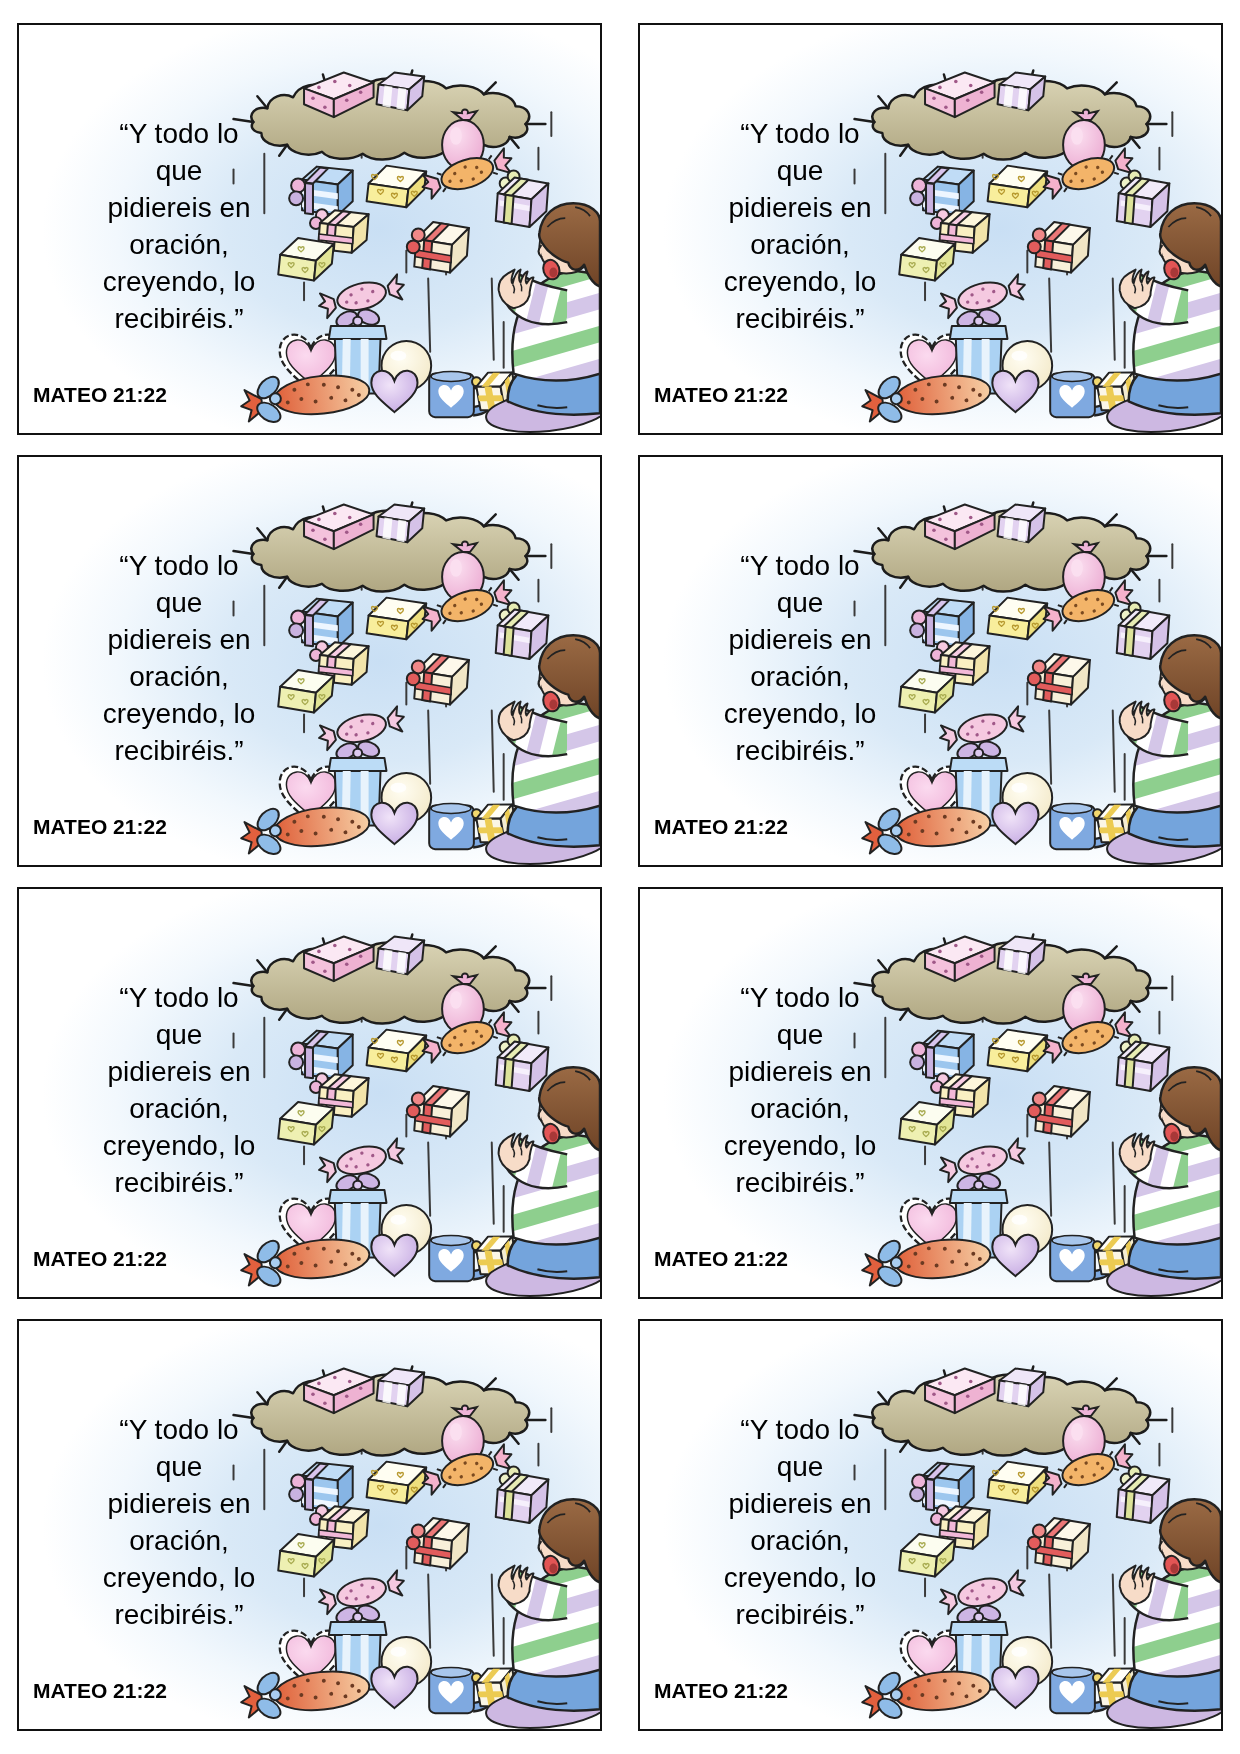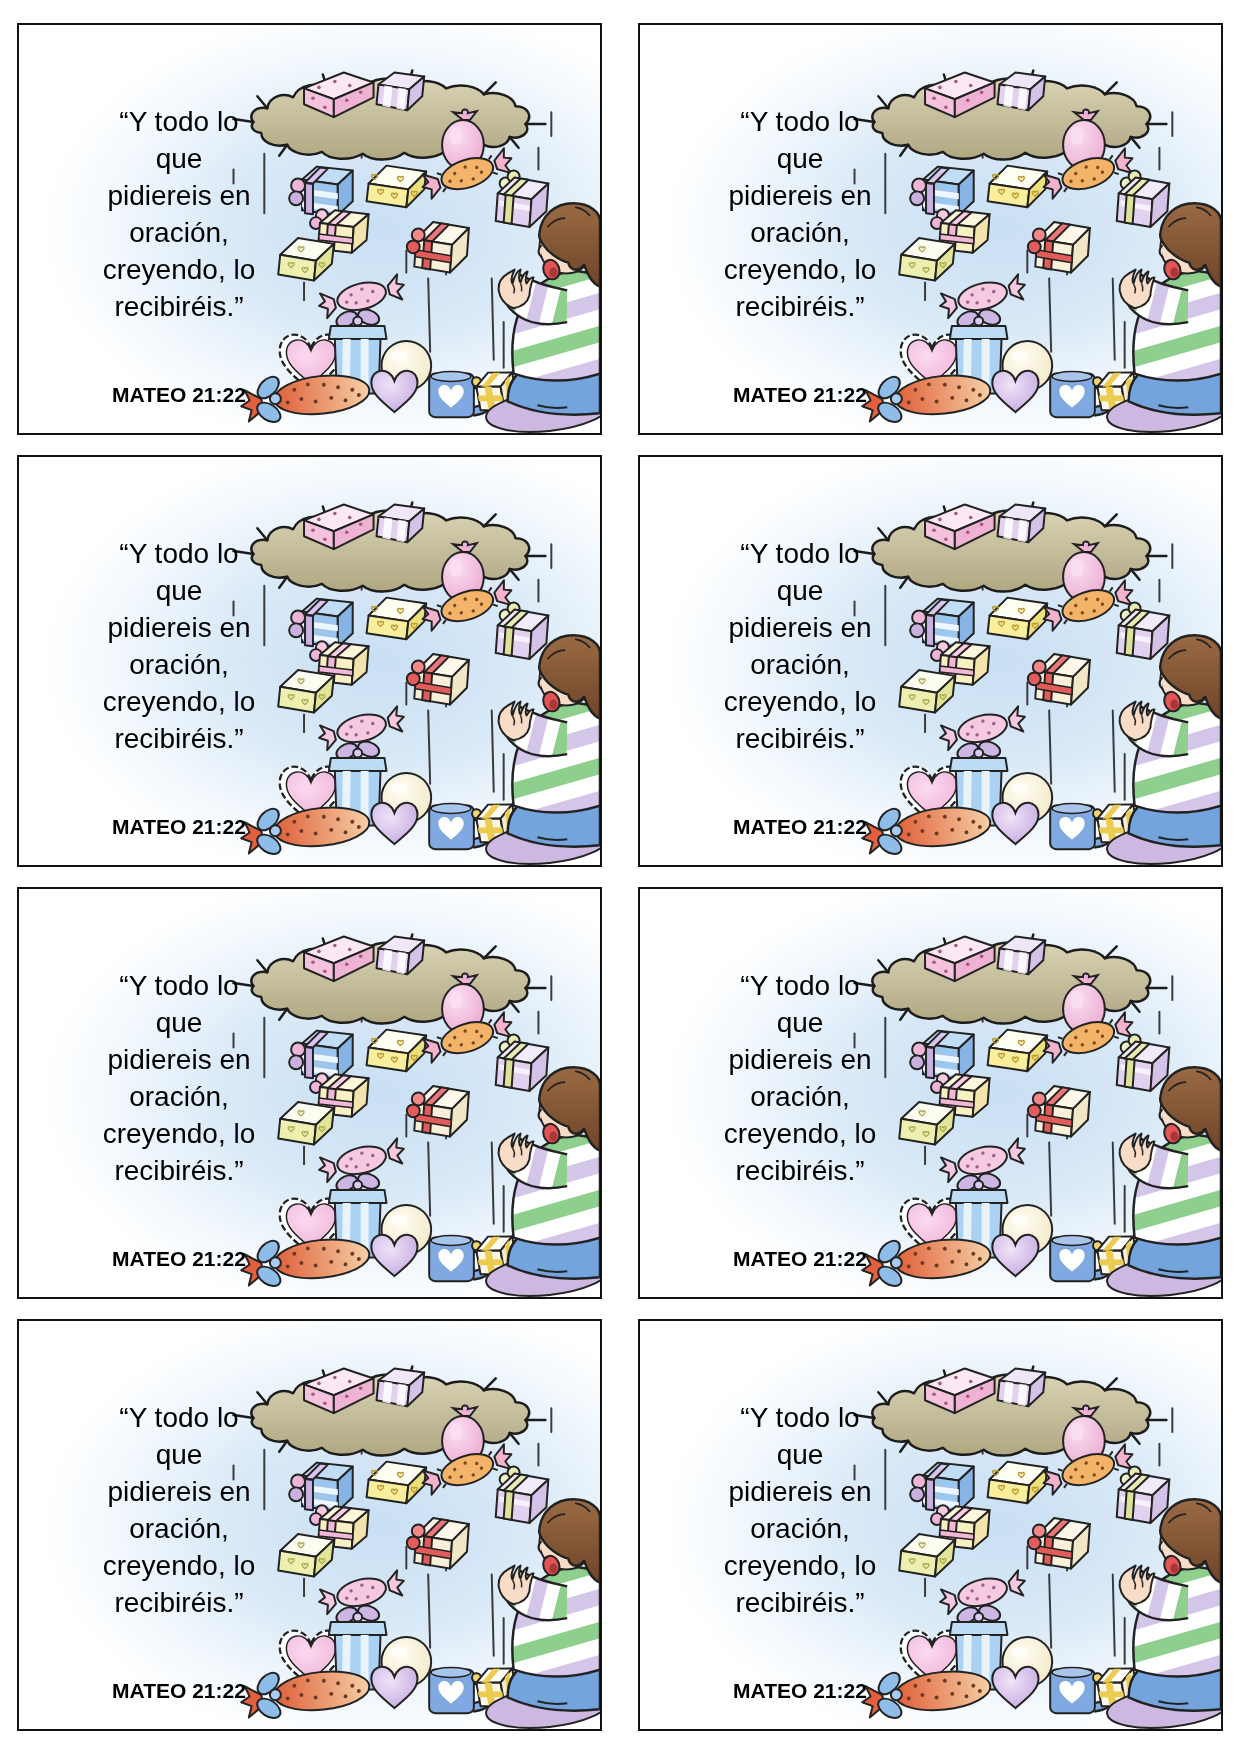--- a/index.html
+++ b/index.html
@@ -31,35 +31,35 @@
   }
   .card svg.illu {
     position: absolute;
     left: 0; top: 0;
     width: 100%; height: 100%;
     display: block;
   }
   .quote {
     position: absolute;
     left: 14px;
-    top: 78px;
+    top: 90px;
     width: 292px;
     text-align: center;
     color: #000000;
     font-size: 28px;
     line-height: 37px;
     font-weight: 400;
     z-index: 2;
   }
   .reference {
     position: absolute;
     left: 14px;
     top: 358px;
     width: 292px;
-    text-align: center;
+    text-align: left;
     color: #000000;
     font-size: 21px;
     font-weight: 700;
     z-index: 2;
   }
 </style>
 </head>
 <body>
 
 <div class="sheet">

